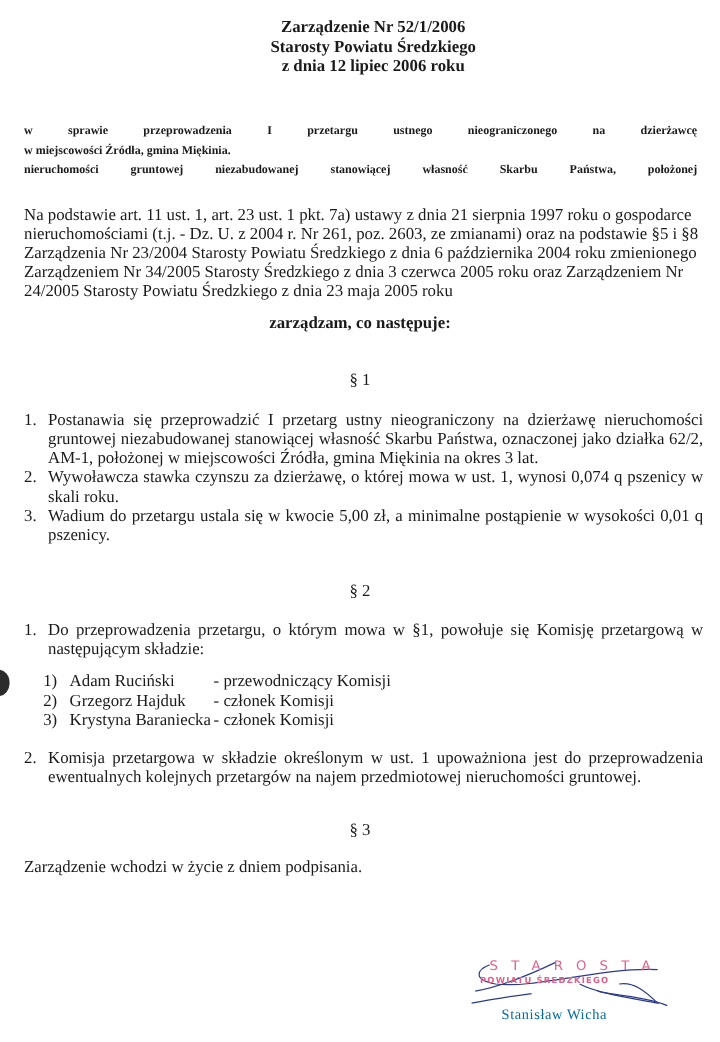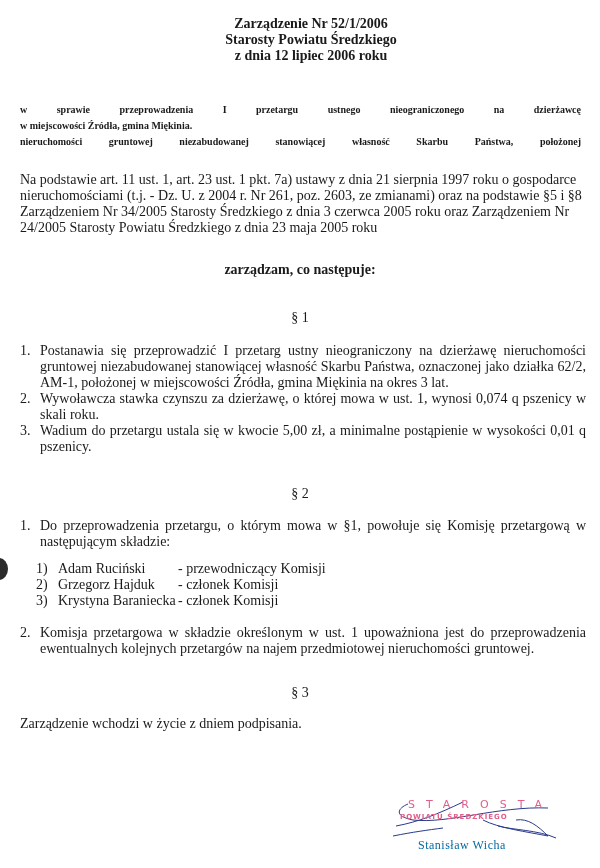--- a/index.html
+++ b/index.html
@@ -60,20 +60,21 @@
 
 <div class="abs subject" style="top:102px;">
   <div style="text-align:justify;text-align-last:justify;">w sprawie przeprowadzenia I przetargu ustnego nieograniczonego na dzierżawcę</div>
   <div>w miejscowości Źródła, gmina Miękinia.</div>
   <div style="text-align:justify;text-align-last:justify;">nieruchomości gruntowej niezabudowanej stanowiącej własność Skarbu Państwa, położonej</div>
 </div>
 
 <div class="abs para" style="top:172px;">
   <div>Na podstawie art. 11 ust. 1, art. 23 ust. 1 pkt. 7a) ustawy z dnia 21 sierpnia 1997 roku o gospodarce</div>
   <div>nieruchomościami (t.j. - Dz. U. z 2004 r. Nr 261, poz. 2603, ze zmianami) oraz na podstawie §5 i §8</div>
+  <div>Zarządzenia Nr 23/2004 Starosty Powiatu Średzkiego z dnia 6 października 2004 roku zmienionego</div>
   <div>Zarządzeniem Nr 34/2005 Starosty Średzkiego z dnia 3 czerwca 2005 roku oraz Zarządzeniem Nr</div>
   <div>24/2005 Starosty Powiatu Średzkiego z dnia 23 maja 2005 roku</div>
 </div>
 
 <div class="abs center bold" style="top:262px;">zarządzam, co następuje:</div>
 
 <div class="abs center sec" style="top:310px;">§ 1</div>
 
 <div class="abs item" style="top:343px;">
   <span class="num">1.</span>

